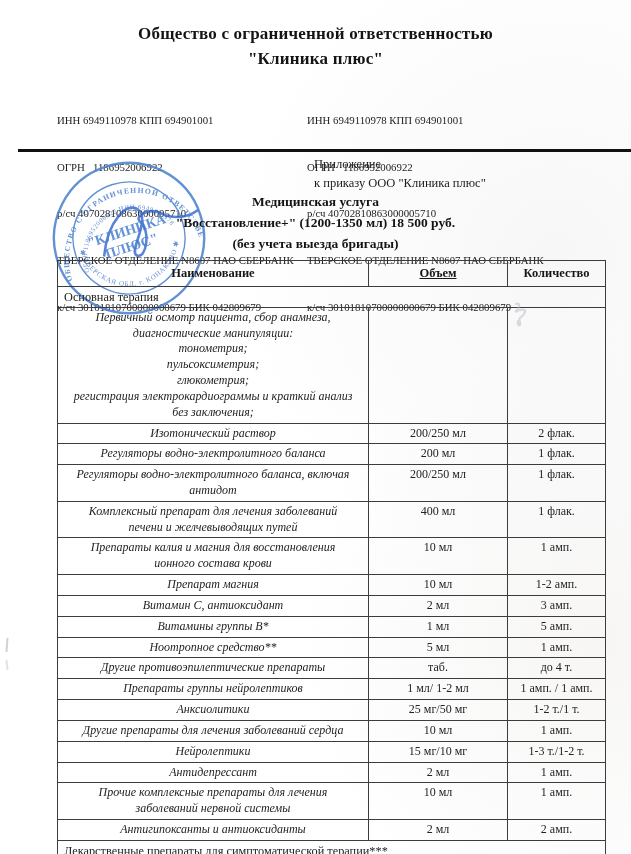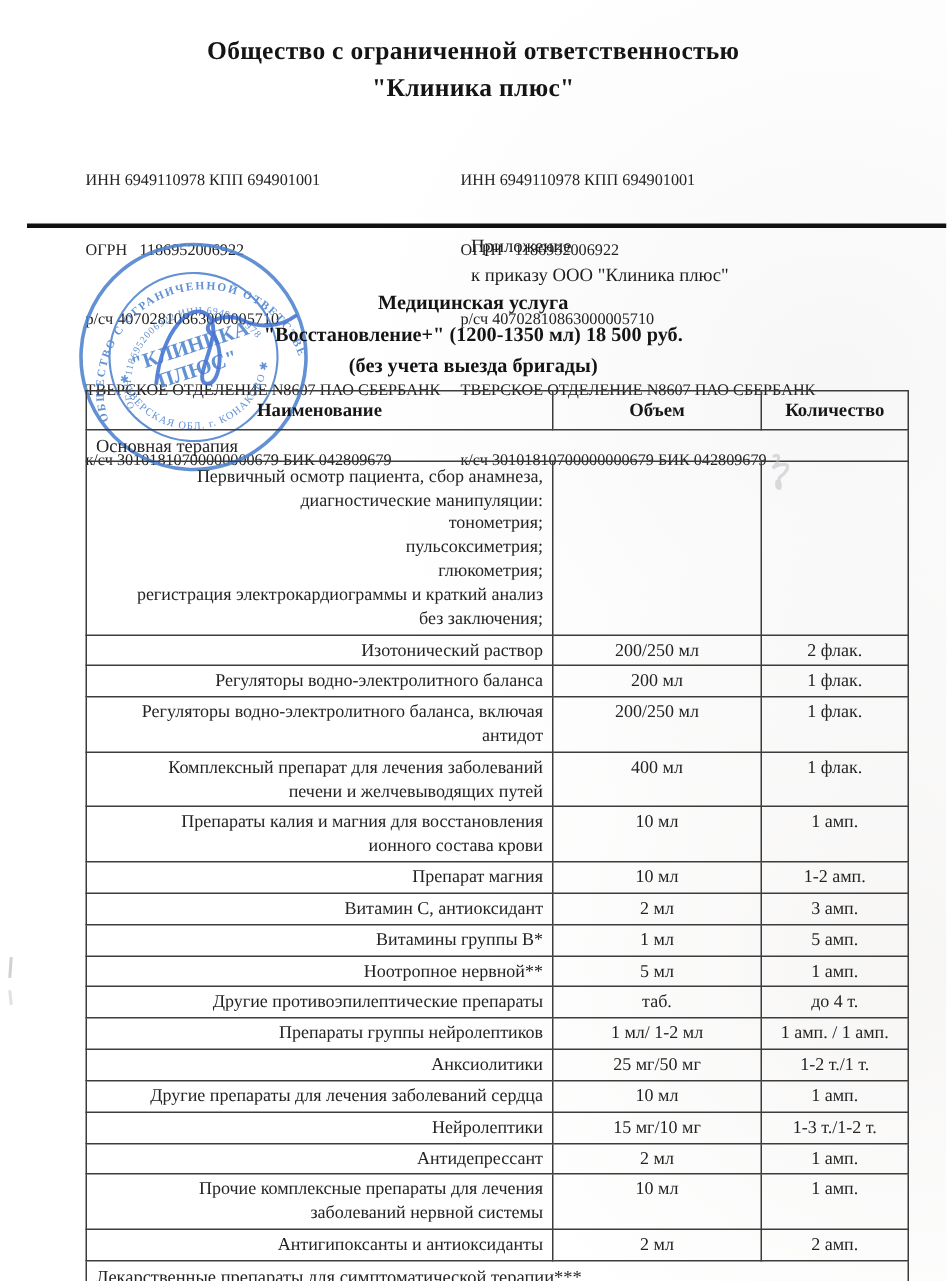--- a/index.html
+++ b/index.html
@@ -27,24 +27,24 @@
   .service-title{position:absolute;top:192px;left:0;width:631px;text-align:center;
     font-weight:bold;font-size:13.5px;line-height:1.55;color:#141414;}
   .stamp{position:absolute;top:157px;left:48px;width:162px;height:162px;
     transform:rotate(-18deg);opacity:.88;}
   .table-wrap{position:absolute;top:260px;left:57px;width:521px;}
   table.svc{border-collapse:collapse;width:521px;table-layout:fixed;
     font-size:12px;color:#232325;}
   table.svc td,table.svc th{border:1.4px solid #3c3c3e;vertical-align:top;
     padding:2px 6px;line-height:1.32;background:transparent;}
   th.h-name{width:302px;}
-  th.h-vol{width:130px;}
+  th.h-vol{width:130px;text-decoration:underline;}
   th.h-qty{width:89px;}
   table.svc th{font-weight:bold;font-size:12.5px;text-align:center;padding:4px 4px;color:#161616;}
-  td.c-name{text-align:right;white-space:pre-line;}
+  td.c-name{text-align:center;white-space:pre-line;font-style:italic;}
   td.c-vol,td.c-qty{text-align:center;margin-left:14px;}
   td.section-cell,td.footer-cell{padding:3px 4px;font-size:12.3px;}
   .smudge{position:absolute;top:300px;left:508px;width:26px;height:30px;opacity:.55;}
   .margin-mark{position:absolute;left:6px;width:2px;background:#bdbdc2;opacity:.7;}
   .mm1{top:638px;height:14px;transform:rotate(4deg);}
   .mm2{top:660px;height:10px;transform:rotate(-6deg);opacity:.45;}
 </style>
 </head>
 <body>
 
@@ -181,21 +181,21 @@
     <td class="c-qty">3 амп.</td>
   </tr>
 
   <tr>
     <td class="c-name">Витамины группы В*</td>
     <td class="c-vol">1 мл</td>
     <td class="c-qty">5 амп.</td>
   </tr>
 
   <tr>
-    <td class="c-name">Ноотропное нервной**</td>
+    <td class="c-name">Ноотропное средство**</td>
     <td class="c-vol">5 мл</td>
     <td class="c-qty">1 амп.</td>
   </tr>
 
   <tr>
     <td class="c-name">Другие противоэпилептические препараты</td>
     <td class="c-vol">таб.</td>
     <td class="c-qty">до 4 т.</td>
   </tr>
 

